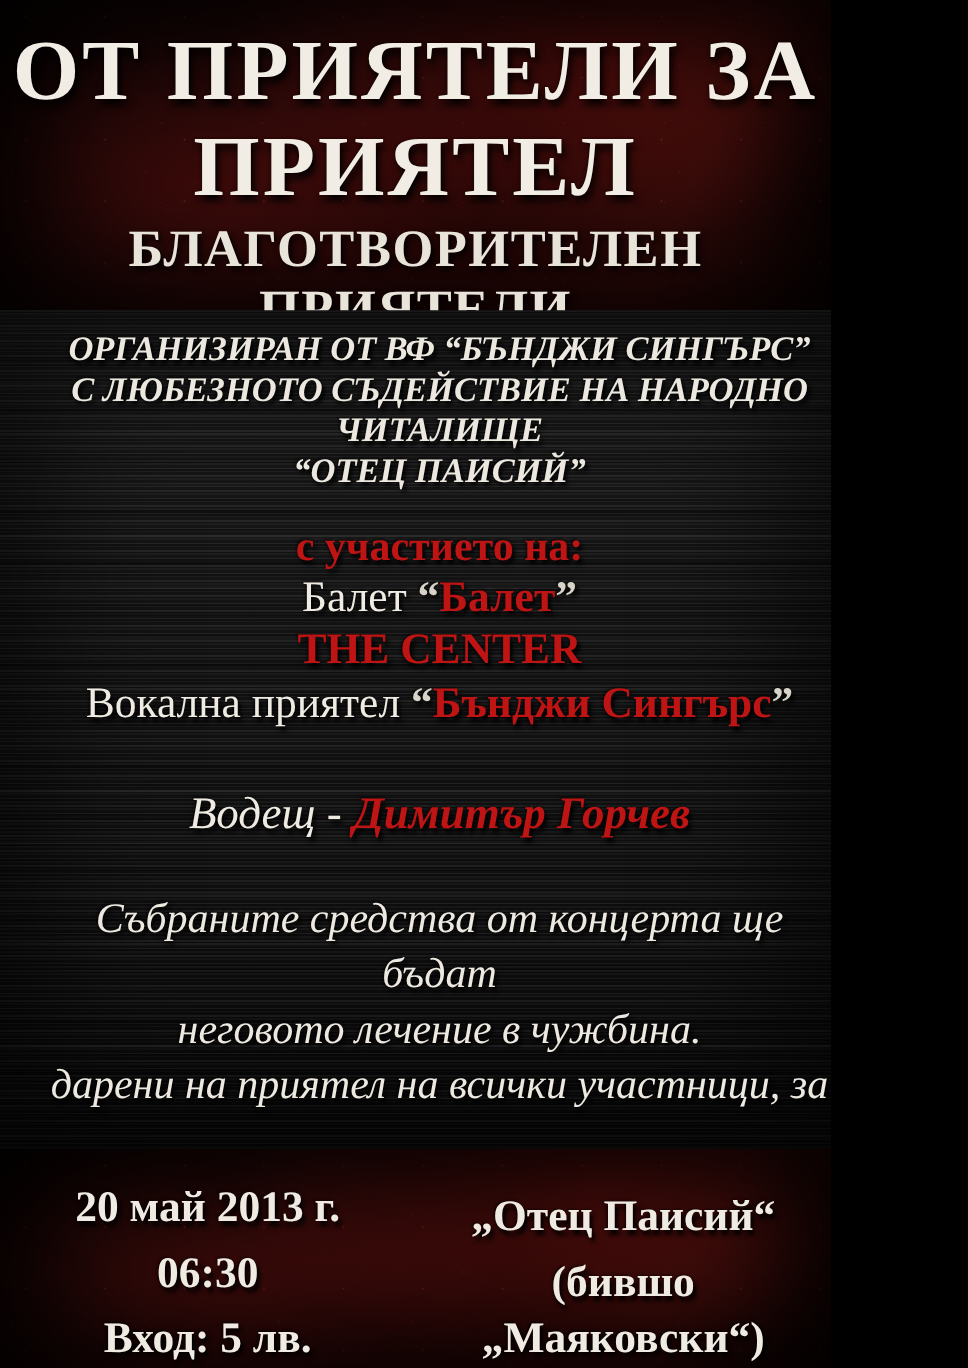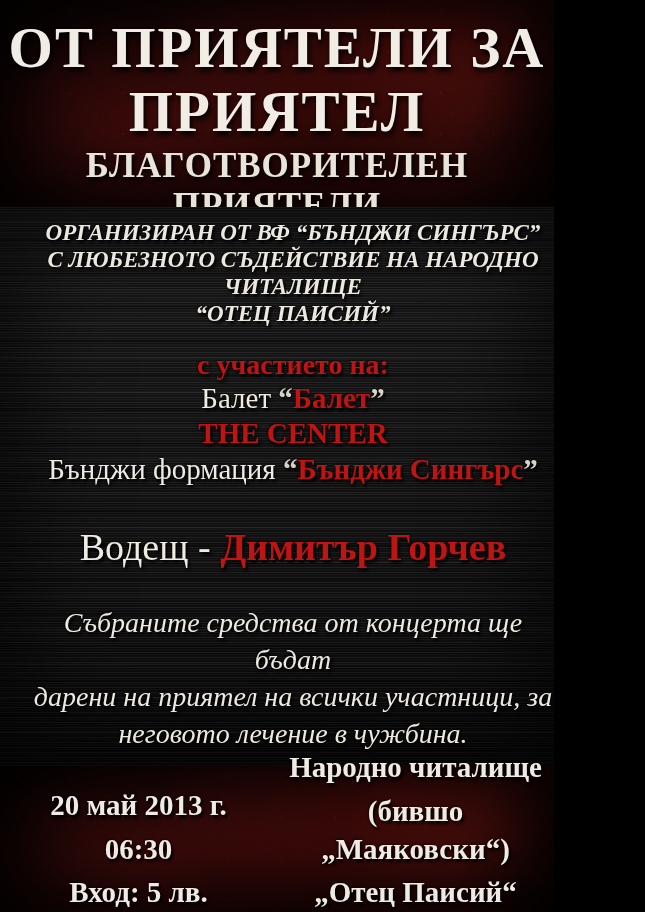--- a/index.html
+++ b/index.html
@@ -51,21 +51,21 @@
   .subtitle{
     font-size:35px;font-weight:bold;letter-spacing:1px;margin:2px 0 0 0;color:#e9e4da;
     text-shadow:2px 3px 4px rgba(0,0,0,.95);
   }
   .organizer{padding-top:12px;font-style:italic;font-weight:bold;font-size:23px;line-height:1.18;color:#ece8df;}
   .participants{margin-top:20px;}
   .p-heading{font-size:28px;font-weight:bold;line-height:1.2;}
   .p-line{font-size:29px;line-height:1.22;white-space:pre-wrap;}
   .p-line .name{font-weight:bold;}
   .p-line .q{font-weight:bold;color:#d8d3c9;}
-  .host{margin-top:38px;font-size:38px;line-height:1.2;white-space:pre-wrap;}
+  .host{margin-top:38px;font-size:30px;line-height:1.2;white-space:pre-wrap;font-style:italic;}
   .host .name{font-weight:bold;}
   .note{margin-top:34px;font-style:italic;font-weight:normal;font-size:28px;line-height:1.32;color:#eee9e0;}
   .col{width:50%;text-align:center;font-weight:bold;font-size:29px;line-height:1.3;color:#efebe2;}
   .col div{padding-top:6px;}
 </style>
 </head>
 <body>
 
 <div class="poster">
 
@@ -82,39 +82,38 @@
     <div class="organizer sh">
       <div>ОРГАНИЗИРАН ОТ ВФ “БЪНДЖИ СИНГЪРС”</div>
       <div>С ЛЮБЕЗНОТО СЪДЕЙСТВИЕ НА НАРОДНО ЧИТАЛИЩЕ</div>
       <div>“ОТЕЦ ПАИСИЙ”</div>
     </div>
 
     <div class="participants">
       <div class="p-heading red sh">с участието на:</div>
       <div class="p-line sh"><span class="white">Балет </span><span class="q">“</span><span class="name red">Балет</span><span class="q">”</span></div>
       <div class="p-line sh"><span class="white"></span><span class="q"></span><span class="name red">THE CENTER</span><span class="q"></span></div>
-      <div class="p-line sh"><span class="white">Бънджи формация </span><span class="q">“</span><span class="name red">Бънджи Сингърс</span><span class="q">”</span></div>
+      <div class="p-line sh"><span class="white">Вокална приятел </span><span class="q">“</span><span class="name red">Бънджи Сингърс</span><span class="q">”</span></div>
     </div>
 
     <div class="host sh"><span class="white">Водещ - </span><span class="name red">Димитър Горчев</span></div>
 
     <div class="note sh">
       <div>Събраните средства от концерта ще бъдат</div>
+      <div>неговото лечение в чужбина.</div>
       <div>дарени на приятел на всички участници, за</div>
-      <div>неговото лечение в чужбина.</div>
     </div>
 
   </main>
 
   <footer class="section-bottom tex-red">
     <div class="col sh">
       <div>20 май 2013 г.</div>
       <div>06:30</div>
       <div>Вход: 5 лв.</div>
     </div>
     <div class="col sh">
-      <div>Народно читалище</div>
+      <div>„Отец Паисий“</div>
       <div>(бившо „Маяковски“)</div>
-      <div>„Отец Паисий“</div>
     </div>
   </footer>
 
 </div>
 
 </body></html>

